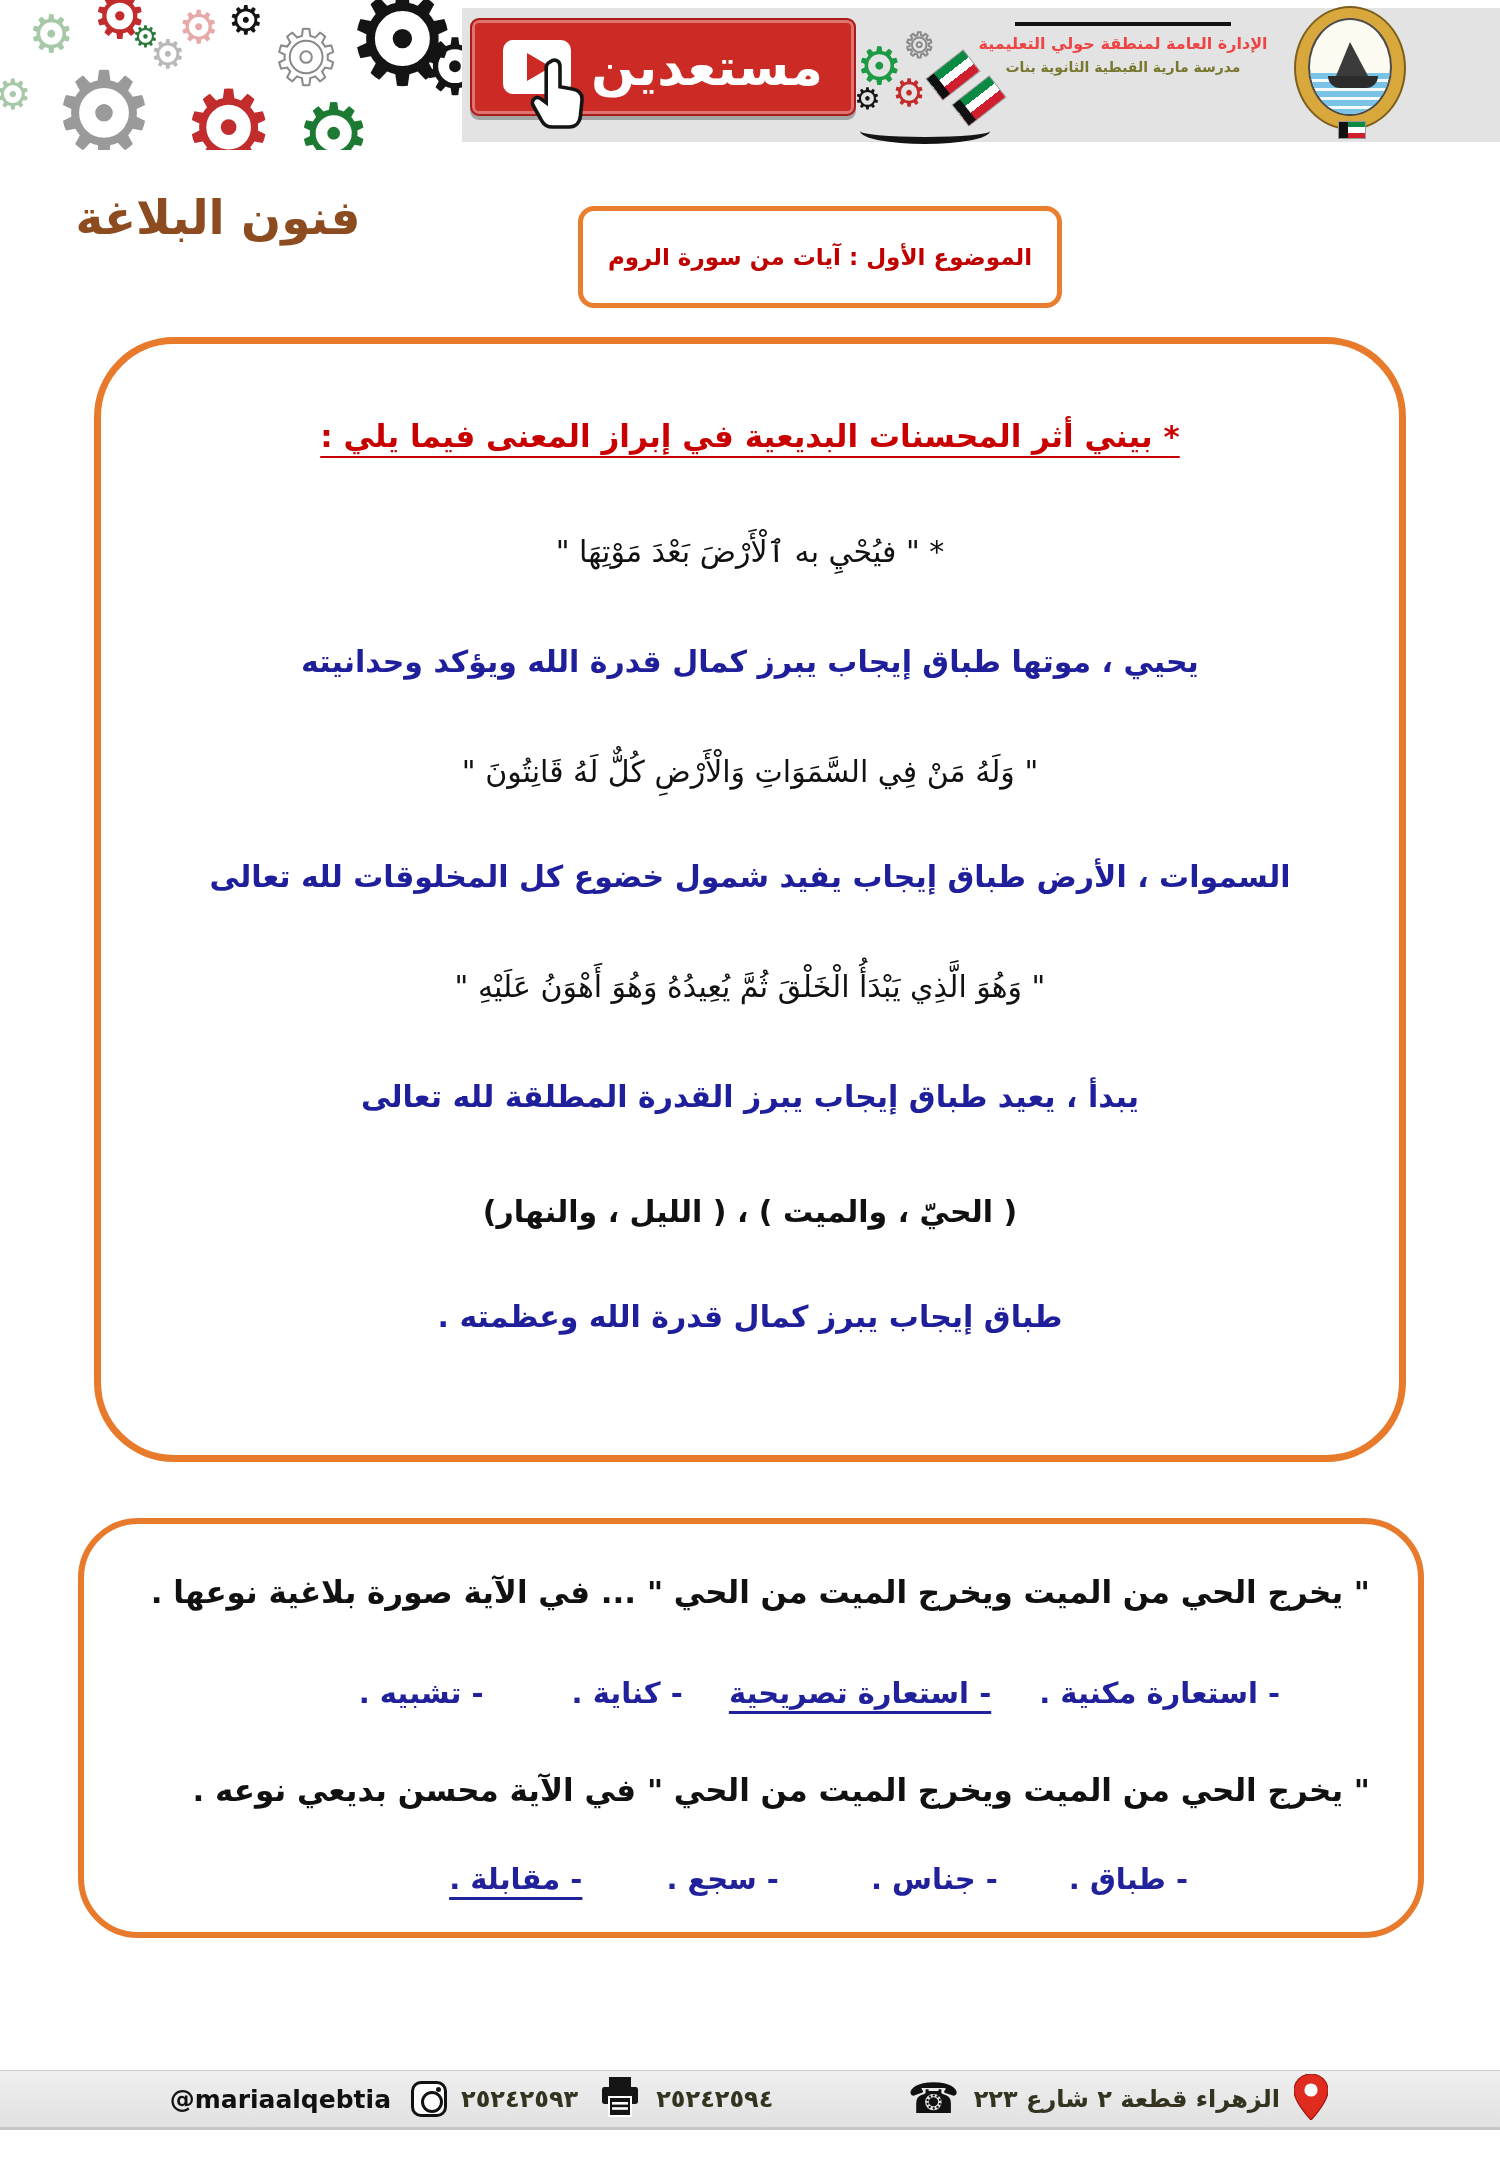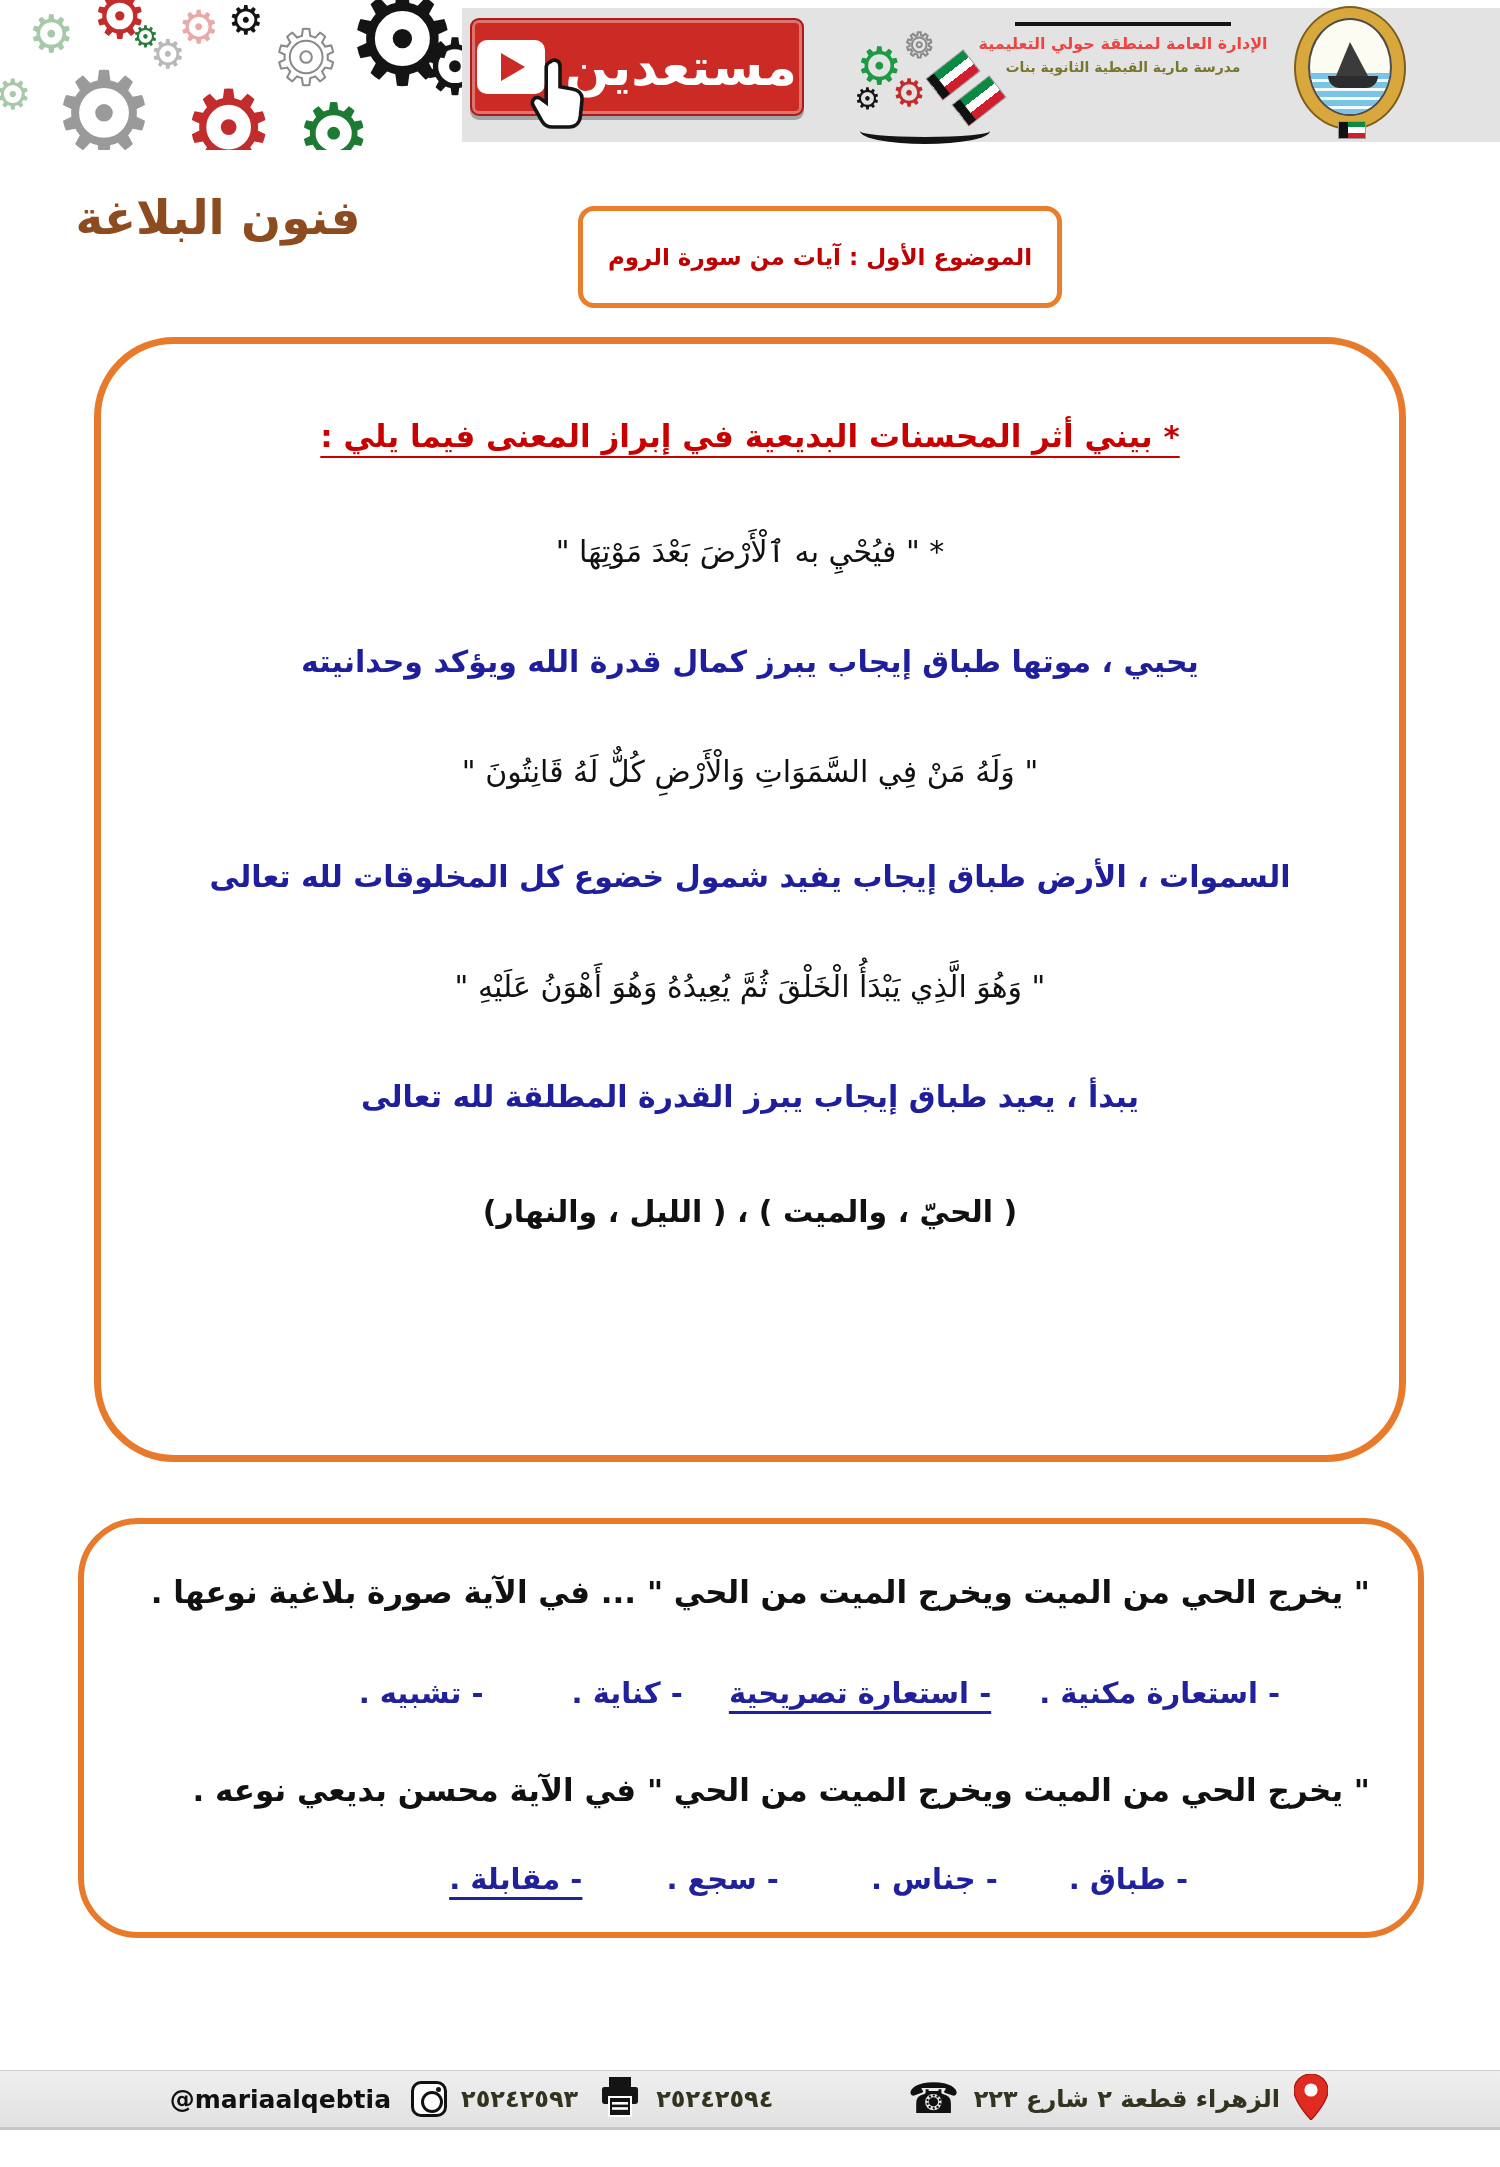--- a/index.html
+++ b/index.html
@@ -7,21 +7,21 @@
   body{
     width:1500px;height:2167px;position:relative;overflow:hidden;
     font-family:"DejaVu Sans",sans-serif;
   }
   
   .header-band{position:absolute;left:438px;top:8px;width:1062px;height:134px;background:#e3e3e3;}
   .gears-area{position:absolute;left:0;top:0;width:462px;height:150px;background:#fff;overflow:hidden;}
   .gear{position:absolute;line-height:1;user-select:none}
   .gear.outline{color:transparent;-webkit-text-stroke:2px #8a8a8a}
   .banner{
-    position:absolute;left:470px;top:18px;width:334px;height:98px;
+    position:absolute;left:470px;top:18px;width:386px;height:98px;
     background:#cb2a25;border:2px solid #a81d18;border-radius:9px;
     box-shadow:0 4px 0 rgba(0,0,0,.28), inset 0 0 0 3px rgba(255,255,255,.35);
     display:flex;flex-direction:row-reverse;align-items:center;justify-content:center;gap:20px;
   }
   .banner-text{color:#fff;font-size:52px;font-weight:bold;direction:rtl;letter-spacing:1px;}
   .play-box{width:68px;height:54px;background:#fff;border-radius:10px;display:flex;align-items:center;justify-content:center;}
   .play-tri{width:0;height:0;border-top:14px solid transparent;border-bottom:14px solid transparent;border-left:24px solid #cb2a25;margin-left:4px;}
   .hand-cursor{position:absolute;left:524px;top:58px;z-index:5;}
   .ministry{position:absolute;left:968px;top:14px;width:310px;text-align:center;direction:rtl;}
   .ministry-title{font-size:37px;font-weight:bold;color:#141414;}
@@ -152,20 +152,21 @@
 
 <div class="main-box">
   <div class="mline mheading">* بيني أثر المحسنات البديعية في إبراز المعنى فيما يلي :</div>
   <div class="mline mverse l2">* " فيُحْيِ به ٱلْأَرْضَ بَعْدَ مَوْتِهَا "</div>
   <div class="mline manswer l3">يحيي ، موتها   طباق إيجاب يبرز كمال قدرة الله ويؤكد وحدانيته</div>
   <div class="mline mverse l4">" وَلَهُ مَنْ فِي السَّمَوَاتِ وَالْأَرْضِ كُلٌّ لَهُ قَانِتُونَ "</div>
   <div class="mline manswer l5">السموات ، الأرض   طباق إيجاب يفيد شمول خضوع كل المخلوقات لله تعالى</div>
   <div class="mline mverse l6">" وَهُوَ الَّذِي يَبْدَأُ الْخَلْقَ ثُمَّ يُعِيدُهُ وَهُوَ أَهْوَنُ عَلَيْهِ "</div>
   <div class="mline manswer l7">يبدأ ، يعيد    طباق إيجاب يبرز القدرة المطلقة لله تعالى</div>
   <div class="mline mpairs l8">( الحيّ ، والميت ) ، ( الليل ، والنهار)</div>
+  <div class="mline manswer l9">طباق إيجاب يبرز كمال قدرة الله وعظمته .</div>
 </div>
 
 <div class="quiz-box">
   <div class="qline q1">" يخرج الحي من الميت ويخرج الميت من الحي " ... في الآية صورة بلاغية نوعها .</div>
   <div class="opts opts1">
     <span class="opt">- استعارة مكنية .</span>
     <span class="opt correct">- استعارة تصريحية</span>
     <span class="opt">- كناية .</span>
     <span class="opt">- تشبيه .</span>
   </div>

